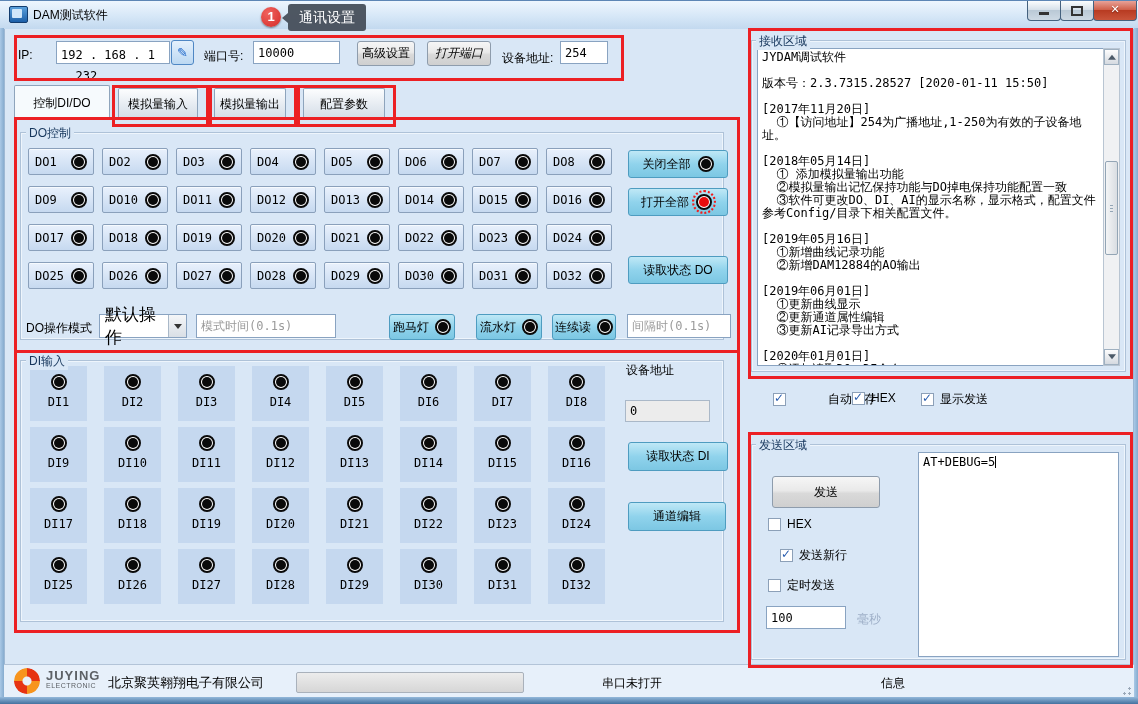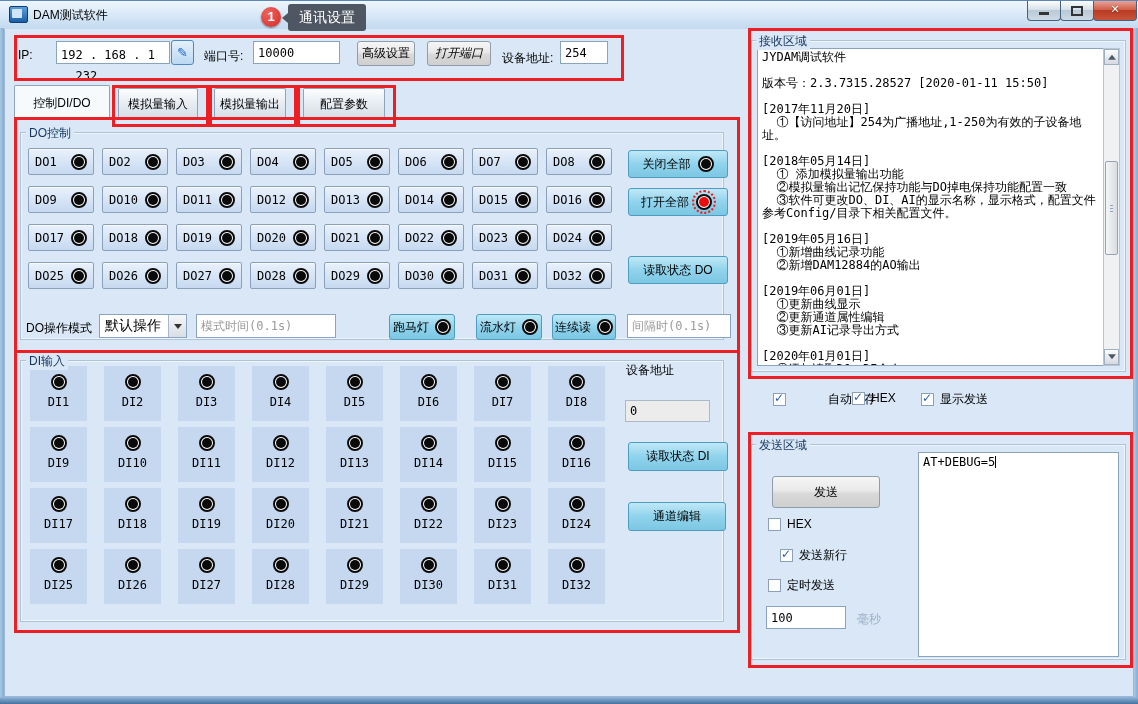--- a/index.html
+++ b/index.html
@@ -67,21 +67,21 @@
   .do-btn{display:flex;align-items:center;justify-content:space-between;padding:0 6px;
           background:linear-gradient(#e9f1fc,#c6d9f0);border:1px solid #8aa0bb;border-radius:2px;
           box-shadow:inset 0 1px 0 #f6fafe;box-sizing:border-box;}
   .do-lbl{font:12px "DejaVu Sans Mono",monospace;color:#000;}
   
   .di-grid{position:absolute;left:30px;top:366px;display:grid;
            grid-template-columns:repeat(8,57px);grid-auto-rows:55px;gap:6px 17px;z-index:2;}
   .di-tile{display:flex;flex-direction:column;align-items:center;background:#c5d8ef;box-sizing:border-box;padding-top:8px;}
   .di-lbl{font:12px "DejaVu Sans Mono",monospace;color:#000;margin-top:5px;}
   
-  .select{position:absolute;background:#fff;border:1px solid #89a3c1;font-size:14px;z-index:2;
+  .select{position:absolute;background:#fff;border:1px solid #89a3c1;font-size:17px;z-index:2;
           display:flex;align-items:center;box-sizing:border-box;}
   .select .sel-text{padding-left:5px;flex:1;}
   .select .sel-arrow{width:17px;align-self:stretch;background:linear-gradient(#f4f6f8,#d9dfe6);
           border-left:1px solid #a9b8c8;display:flex;align-items:center;justify-content:center;}
   .select .sel-arrow::after{content:"";border:4px solid transparent;border-top:5px solid #333;margin-top:4px;}
   
   .cbrow{position:absolute;display:flex;align-items:center;gap:6px;z-index:2;font-size:12px;}
   .cb{width:13px;height:13px;background:#fff;border:1px solid #8ca0b8;position:relative;flex:none;box-sizing:border-box;}
   .cb.checked::after{content:"✓";position:absolute;left:0px;top:-3px;color:#2b5fb0;font-weight:bold;font-size:12px;}
   
@@ -525,20 +525,32 @@
   <div class="cbrow" style="left:768px;top:577px;">
     <span class="cb"></span>
     <span>定时发送</span>
   </div>
   <input class="tb" style="left: 766px; top: 606px; width: 80px; height: 23px;" value="100">
   <div class="lbl" style="left:857px;top:611px;color:#9fb0c8;">毫秒</div>
   <div class="textpane" style="left:918px;top:452px;width:201px;height:205px;">
     <div class="sendtext"><span>AT+DEBUG=5</span><span class="caret"></span></div>
   </div>
 
+  <div class="statusbar">
+    <div class="logo-swirl"></div>
+    <div class="logo-texts">
+      <div class="l1">JUYING</div>
+      <div class="l2">ELECTRONIC</div>
+    </div>
+    <div class="lbl" style="left:104px;top:9px;font-size:13px;">北京聚英翱翔电子有限公司</div>
+    <div class="progress"></div>
+    <div class="lbl" style="left:598px;top:10px;">串口未打开</div>
+    <div class="lbl" style="left:877px;top:10px;">信息</div>
+    <div class="grip"></div>
+  </div>
 
   <div class="redbox" style="left:14px;top:35px;width:604px;height:40px;"></div>
   <div class="redbox" style="left:112px;top:85px;width:91px;height:36px;"></div>
   <div class="redbox" style="left:209px;top:85px;width:82px;height:36px;"></div>
   <div class="redbox" style="left:297px;top:85px;width:93px;height:36px;"></div>
   <div class="redbox" style="left:14px;top:117px;width:720px;height:230px;"></div>
   <div class="redbox" style="left:14px;top:350px;width:720px;height:277px;"></div>
   <div class="redbox" style="left:748px;top:28px;width:379px;height:345px;"></div>
   <div class="redbox" style="left:748px;top:432px;width:379px;height:230px;"></div>
 

